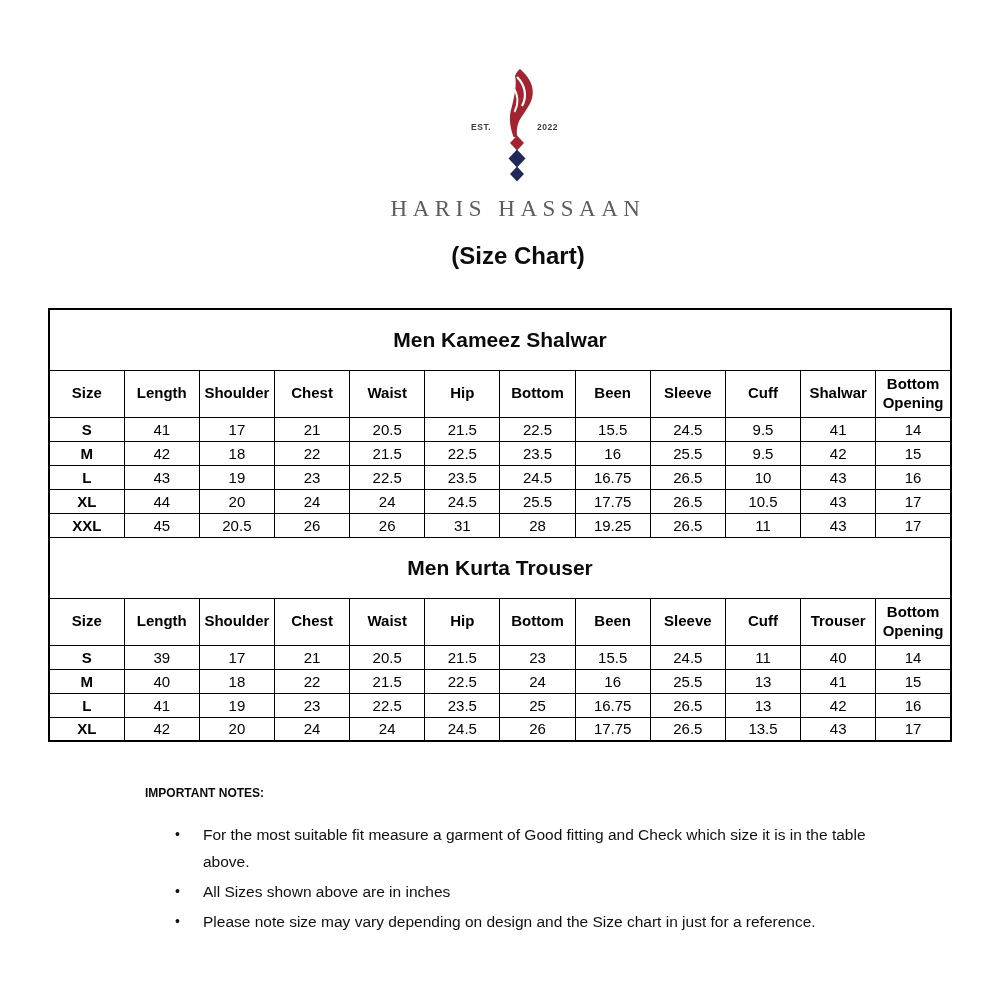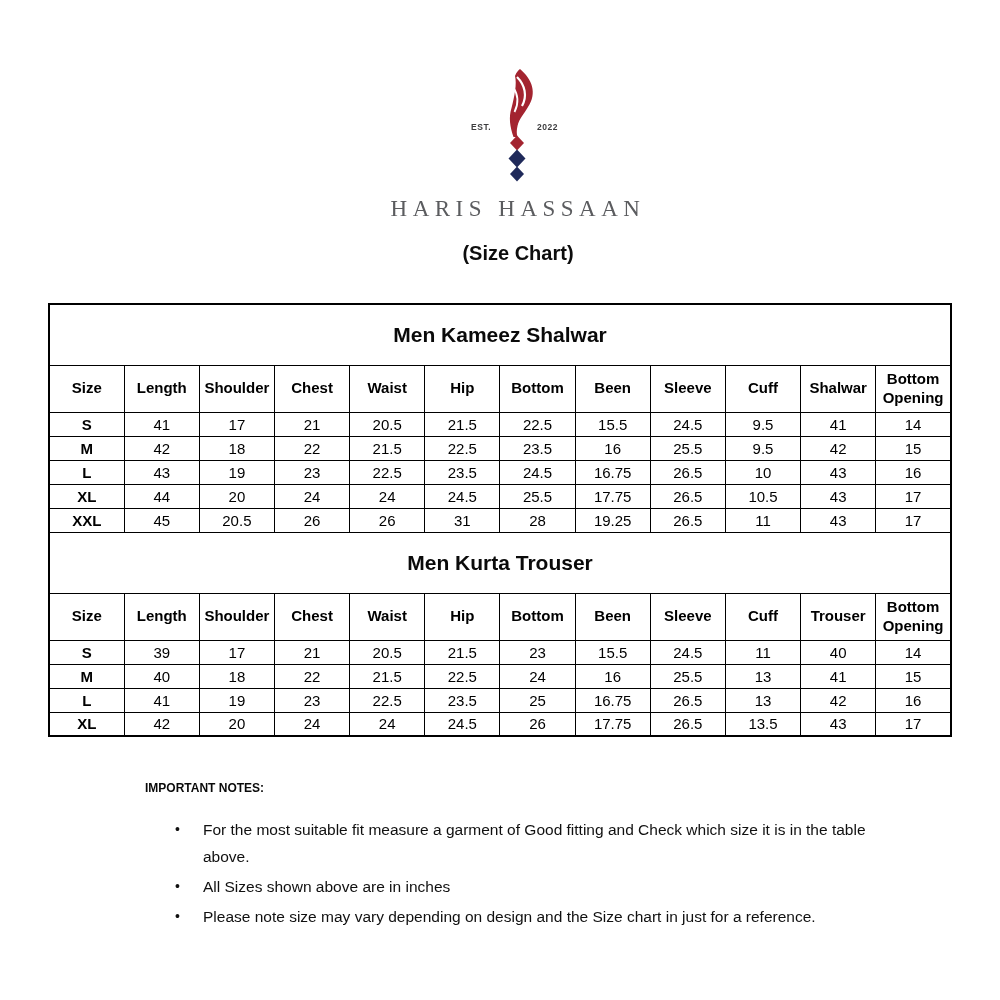--- a/index.html
+++ b/index.html
@@ -5,21 +5,21 @@
   * { margin:0; padding:0; box-sizing:border-box; }
   body { width:1000px; height:1000px; background:#ffffff; overflow:hidden;
          font-family:"Liberation Sans", sans-serif; color:#000; }
   .page { width:1000px; height:1000px; background:#fff; }
 
   
   .brand-header { text-align:center; padding-top:66px;margin-left:36px; }
   .logo-svg { display:inline-block; }
   .brand-name { font-family:"Liberation Serif", serif; font-size:23px;
                 letter-spacing:5.5px; color:#5b5c5f; margin-top:6px; font-weight:500; }
-  .size-chart-title { font-size:20px; font-weight:bold; color:#0d0d0d; margin-top:20px; }
+  .size-chart-title { font-size:24px; font-weight:bold; color:#0d0d0d; margin-top:20px; }
 
   
   .tables-wrap { width:904px; margin:38px auto 0 auto; }
   table { width:100%; border-collapse:collapse; table-layout:fixed;
           border:2px solid #000; }
   td, th { border:1px solid #000; text-align:center; vertical-align:middle;
            overflow:hidden; }
   .table-title { height:61px; font-size:21px; font-weight:bold; color:#0a0a0a; }
   .col-header  { height:47px; font-size:15px; font-weight:bold; line-height:1.25;
                  padding:0 2px; }

